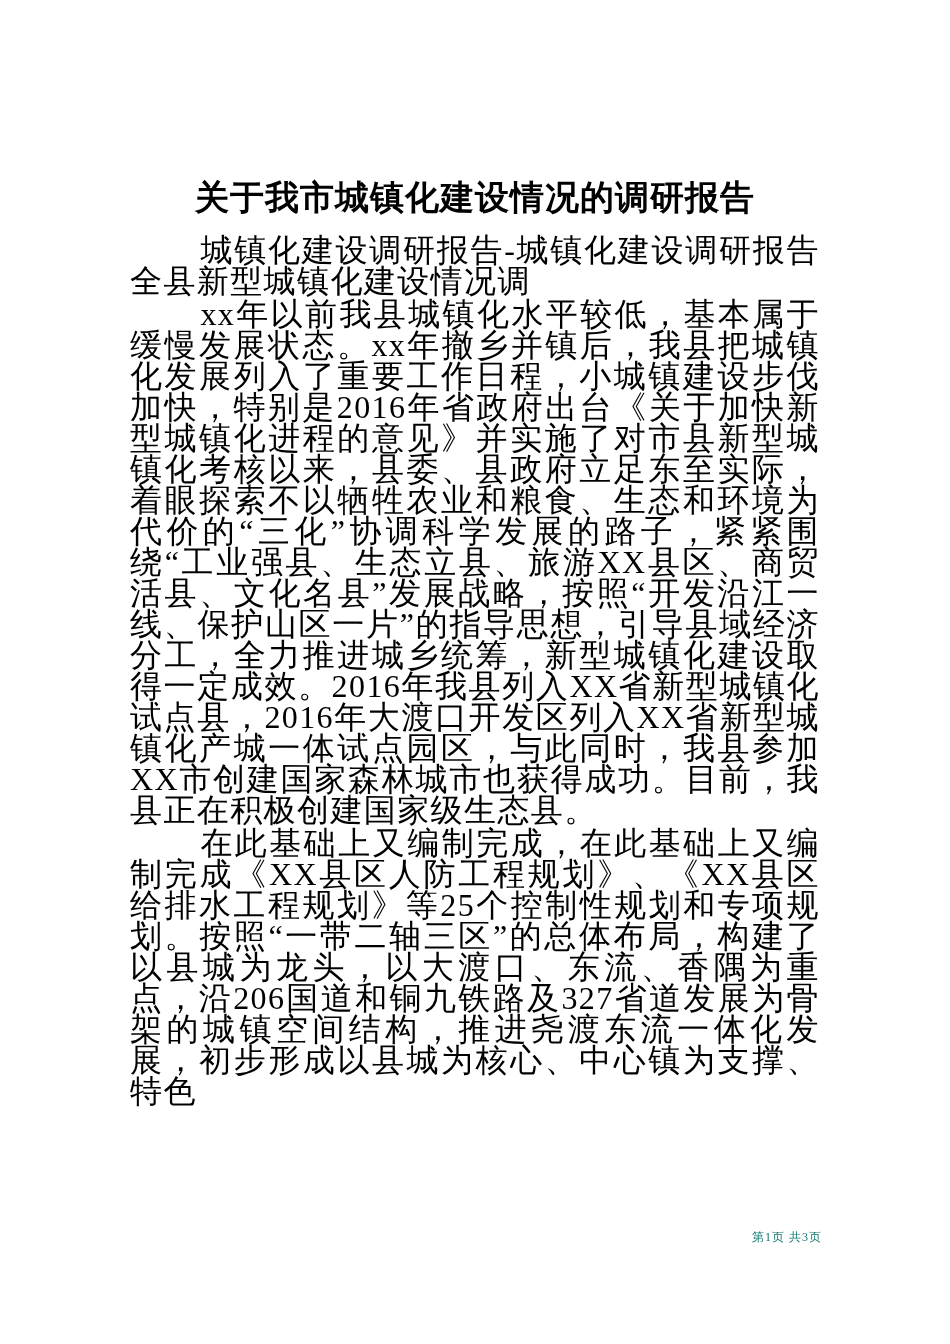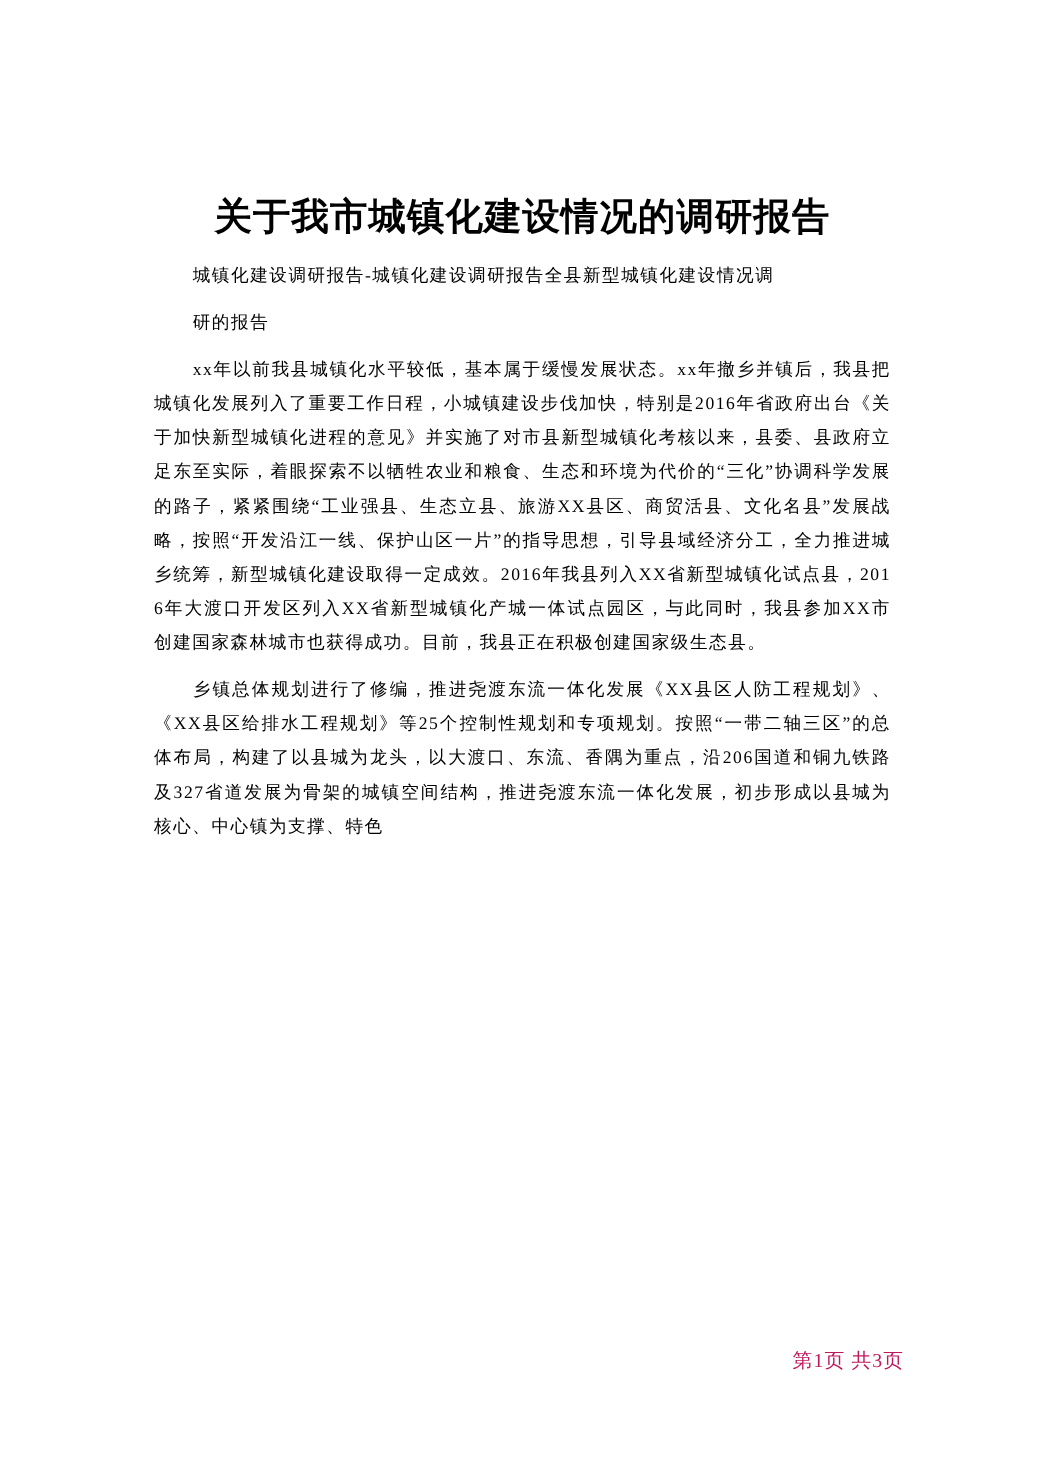--- a/index.html
+++ b/index.html
@@ -21,50 +21,49 @@
   }
   .doc-title {
     margin: 0 0 14px 0;
     font-size: 34px;
     line-height: 46px;
     font-weight: bold;
     text-align: center;
     letter-spacing: 1px;
   }
   .doc-body p {
-    margin: 12px;
-    font-size: 16px;
+    margin: 2px;
+    font-size: 32px;
     line-height: 31px;
     letter-spacing: 1.4px;
     text-align: justify;
     text-justify: inter-character;
     text-indent: 2.2em;
     word-break: break-all;
   }
   .doc-footer {
     position: absolute;
     right: 128px;
     bottom: 98px;
-    font-size: 18px;
+    font-size: 12px;
     line-height: 18px;
     letter-spacing: 1px;
-    color: #be185d;
+    color: #0f766e;
   }
 </style>
 </head>
 <body>
 
 <div class="page">
 
   <h1 class="doc-title">关于我市城镇化建设情况的调研报告</h1>
 
   <div class="doc-body">
     <p>城镇化建设调研报告-城镇化建设调研报告全县新型城镇化建设情况调</p>
-    <p>研的报告</p>
     <p>xx年以前我县城镇化水平较低，基本属于缓慢发展状态。xx年撤乡并镇后，我县把城镇化发展列入了重要工作日程，小城镇建设步伐加快，特别是2016年省政府出台《关于加快新型城镇化进程的意见》并实施了对市县新型城镇化考核以来，县委、县政府立足东至实际，着眼探索不以牺牲农业和粮食、生态和环境为代价的“三化”协调科学发展的路子，紧紧围绕“工业强县、生态立县、旅游XX县区、商贸活县、文化名县”发展战略，按照“开发沿江一线、保护山区一片”的指导思想，引导县域经济分工，全力推进城乡统筹，新型城镇化建设取得一定成效。2016年我县列入XX省新型城镇化试点县，2016年大渡口开发区列入XX省新型城镇化产城一体试点园区，与此同时，我县参加XX市创建国家森林城市也获得成功。目前，我县正在积极创建国家级生态县。</p>
-    <p>乡镇总体规划进行了修编，推进尧渡东流一体化发展《XX县区人防工程规划》、《XX县区给排水工程规划》等25个控制性规划和专项规划。按照“一带二轴三区”的总体布局，构建了以县城为龙头，以大渡口、东流、香隅为重点，沿206国道和铜九铁路及327省道发展为骨架的城镇空间结构，推进尧渡东流一体化发展，初步形成以县城为核心、中心镇为支撑、特色</p>
+    <p>在此基础上又编制完成，在此基础上又编制完成《XX县区人防工程规划》、《XX县区给排水工程规划》等25个控制性规划和专项规划。按照“一带二轴三区”的总体布局，构建了以县城为龙头，以大渡口、东流、香隅为重点，沿206国道和铜九铁路及327省道发展为骨架的城镇空间结构，推进尧渡东流一体化发展，初步形成以县城为核心、中心镇为支撑、特色</p>
   </div>
 
   <div class="doc-footer">
     <span>第1页 共3页</span>
   </div>
 
 </div>
 
 </body></html>

